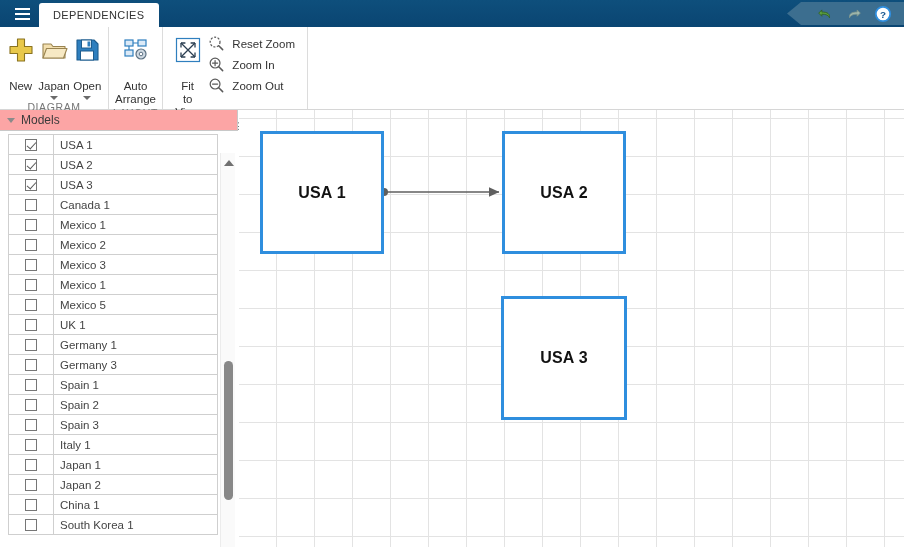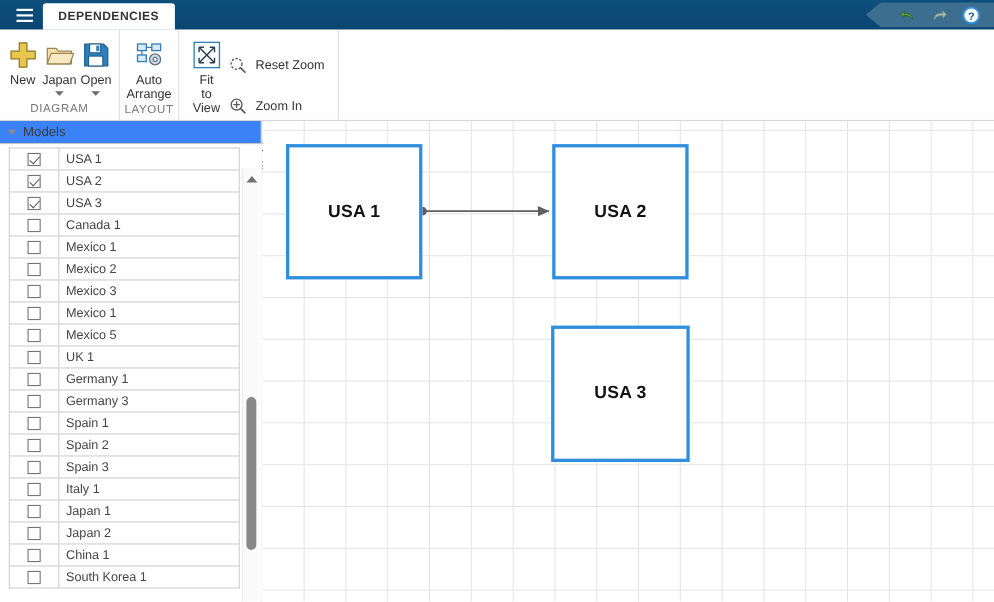--- a/index.html
+++ b/index.html
@@ -53,21 +53,20 @@
     height: 24px;
     padding: 0 14px;
     background: #ffffff;
     color: #333333;
     font-size: 11px;
     letter-spacing: 0.4px;
     display: flex;
     align-items: center;
     border-radius: 3px 3px 0 0;
     cursor: pointer;
-    font-weight: bold;
   }
   .quickbar {
     position: absolute;
     right: 0; top: 2px;
     height: 23px;
     width: 117px;
     display: flex;
     align-items: center;
     justify-content: flex-end;
     gap: 11px;
@@ -124,21 +123,21 @@
     padding-top: 2px;
     cursor: pointer;
     border-radius: 2px;
   }
   .bigbtn .ico { height: 32px; display:flex; align-items:center; justify-content:center; }
   .bigbtn .lbl {
     font-size: 11.5px;
     color: #333;
     text-align: center;
     line-height: 13px;
-    margin-top: 1px;
+    margin-top: 14px;
   }
   .caret {
     width: 0; height: 0;
     border-left: 4px solid transparent;
     border-right: 4px solid transparent;
     border-top: 4px solid #6b6b6b;
     margin-top: 3px;
   }
   .rgroup.wide .items { padding-left: 6px; padding-right: 6px; }
   .smallcol {
@@ -148,40 +147,39 @@
     padding-top: 1px;
   }
   .smallbtn {
     height: 21px;
     display: flex;
     align-items: center;
     gap: 7px;
     padding: 0 6px 0 2px;
     cursor: pointer;
     border-radius: 2px;
-    margin-top: 16px;
   }
   .smallbtn .lbl { font-size: 11.5px; color: #333; white-space: nowrap; }
 
   
   .leftpanel {
     position: absolute;
     left: 0; top: 110px;
     width: 238px; height: 437px;
     background: #fbfbfb;
     box-sizing: border-box;
     border-right: 1px solid #c8c8c8;
   }
   .panel-header {
     height: 20px;
     display: flex;
     align-items: center;
     gap: 6px;
     padding-left: 7px;
-    background: #3b82f6;
+    background: #fca5a5;
     font-size: 12px;
     color: #3b3b3b;
   }
   .tri-down {
     width: 0; height: 0;
     border-left: 4px solid transparent;
     border-right: 4px solid transparent;
     border-top: 5px solid #8a8a8a;
     cursor: pointer;
   }

